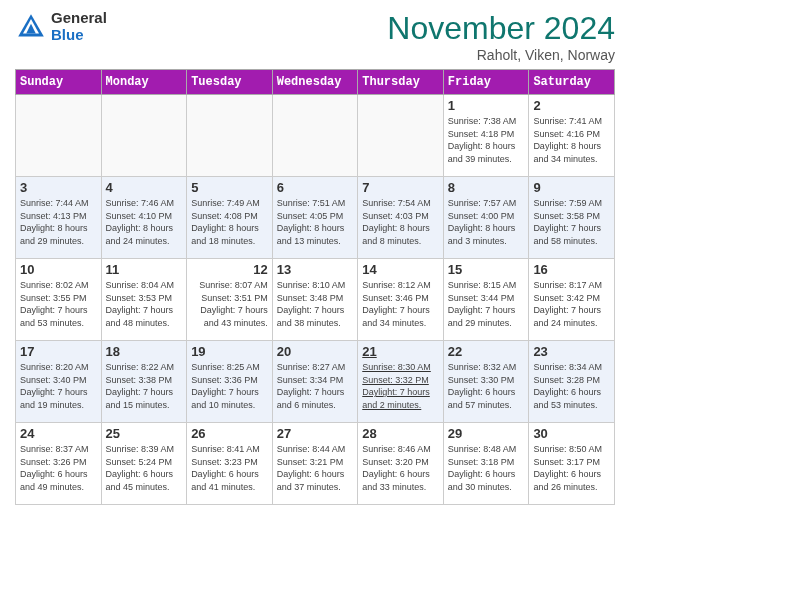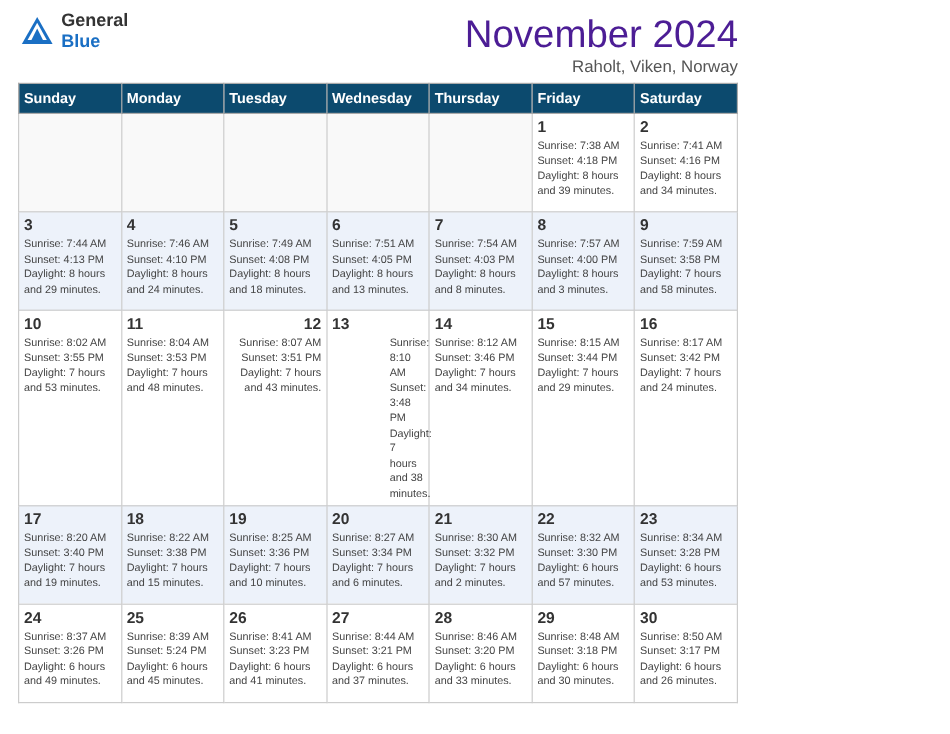--- a/index.html
+++ b/index.html
@@ -44,21 +44,21 @@
     .logo-icon {
       width: 32px;
       height: 32px;
     }
     .title-area {
       text-align: right;
     }
     .month-title {
       font-size: 32px;
       font-weight: 300;
-      color: #4c1d95;
+      color: #0f766e;
     }
     .location {
       font-size: 14px;
       color: #555;
     }
     .calendar {
       width: 100%;
       border-collapse: collapse;
       table-layout: fixed;
     }
@@ -80,21 +80,21 @@
       height: 82px;
       background: #fff;
     }
     .calendar tr:nth-child(even) td {
       background: #f5f5f5;
     }
     .calendar tr:nth-child(odd) td {
       background: #fff;
     }
     
-    .calendar thead tr th { background: #0c4a6e; }
+    .calendar thead tr th { background: #a21caf; font-family: Liberation Mono, monospace; }
     .day-num {
       font-size: 13px;
       font-weight: bold;
       display: block;
       margin-bottom: 2px;
     }
     .day-info {
       font-size: 9px;
       line-height: 1.4;
       color: #444;
@@ -224,21 +224,21 @@
           </td>
           <td style="background: rgb(255, 255, 255); text-align: right;">
             <span class="day-num">12</span>
             <div class="day-info" style="white-space: pre-line;">Sunrise: 8:07 AM
 Sunset: 3:51 PM
 Daylight: 7 hours
 and 43 minutes.</div>
           </td>
           <td style="background: rgb(255, 255, 255);">
             <span class="day-num">13</span>
-            <div class="day-info" style="white-space: pre-line; margin-left: 48px;">Sunrise: 8:10 AM
+            <div class="day-info" style="white-space: pre-line;">Sunrise: 8:10 AM
 Sunset: 3:48 PM
 Daylight: 7 hours
 and 38 minutes.</div>
           </td>
           <td style="background: rgb(255, 255, 255);">
             <span class="day-num">14</span>
             <div class="day-info" style="white-space: pre-line;">Sunrise: 8:12 AM
 Sunset: 3:46 PM
 Daylight: 7 hours
 and 34 minutes.</div>
@@ -280,21 +280,21 @@
 Daylight: 7 hours
 and 10 minutes.</div>
           </td>
           <td style="background: rgb(237, 242, 250);">
             <span class="day-num">20</span>
             <div class="day-info" style="white-space: pre-line;">Sunrise: 8:27 AM
 Sunset: 3:34 PM
 Daylight: 7 hours
 and 6 minutes.</div>
           </td>
-          <td style="background: rgb(237, 242, 250);">
+          <td style="background: rgb(237, 242, 250); text-decoration: underline;">
             <span class="day-num">21</span>
             <div class="day-info" style="white-space: pre-line;">Sunrise: 8:30 AM
 Sunset: 3:32 PM
 Daylight: 7 hours
 and 2 minutes.</div>
           </td>
           <td style="background: rgb(237, 242, 250);">
             <span class="day-num">22</span>
             <div class="day-info" style="white-space: pre-line;">Sunrise: 8:32 AM
 Sunset: 3:30 PM

